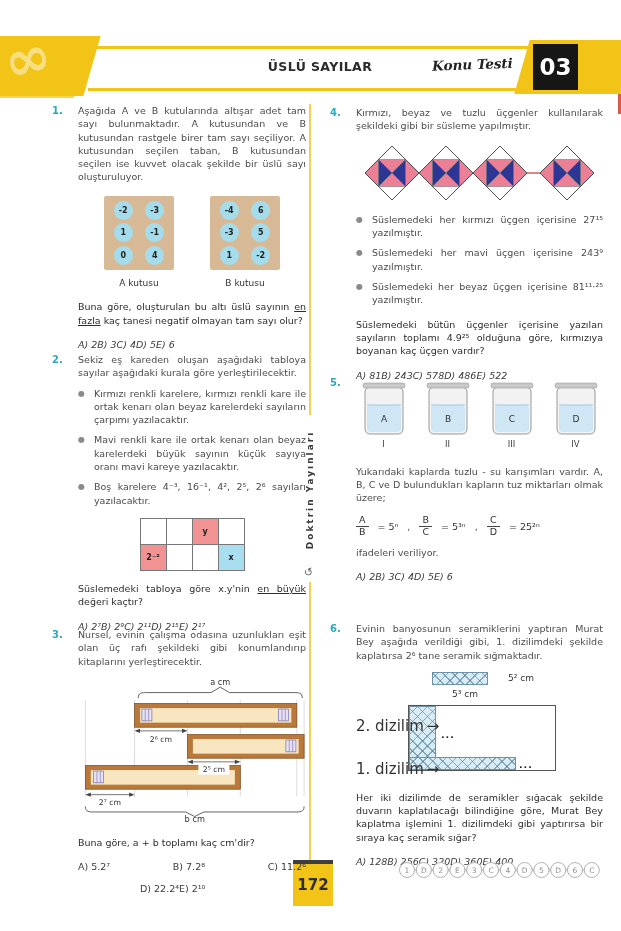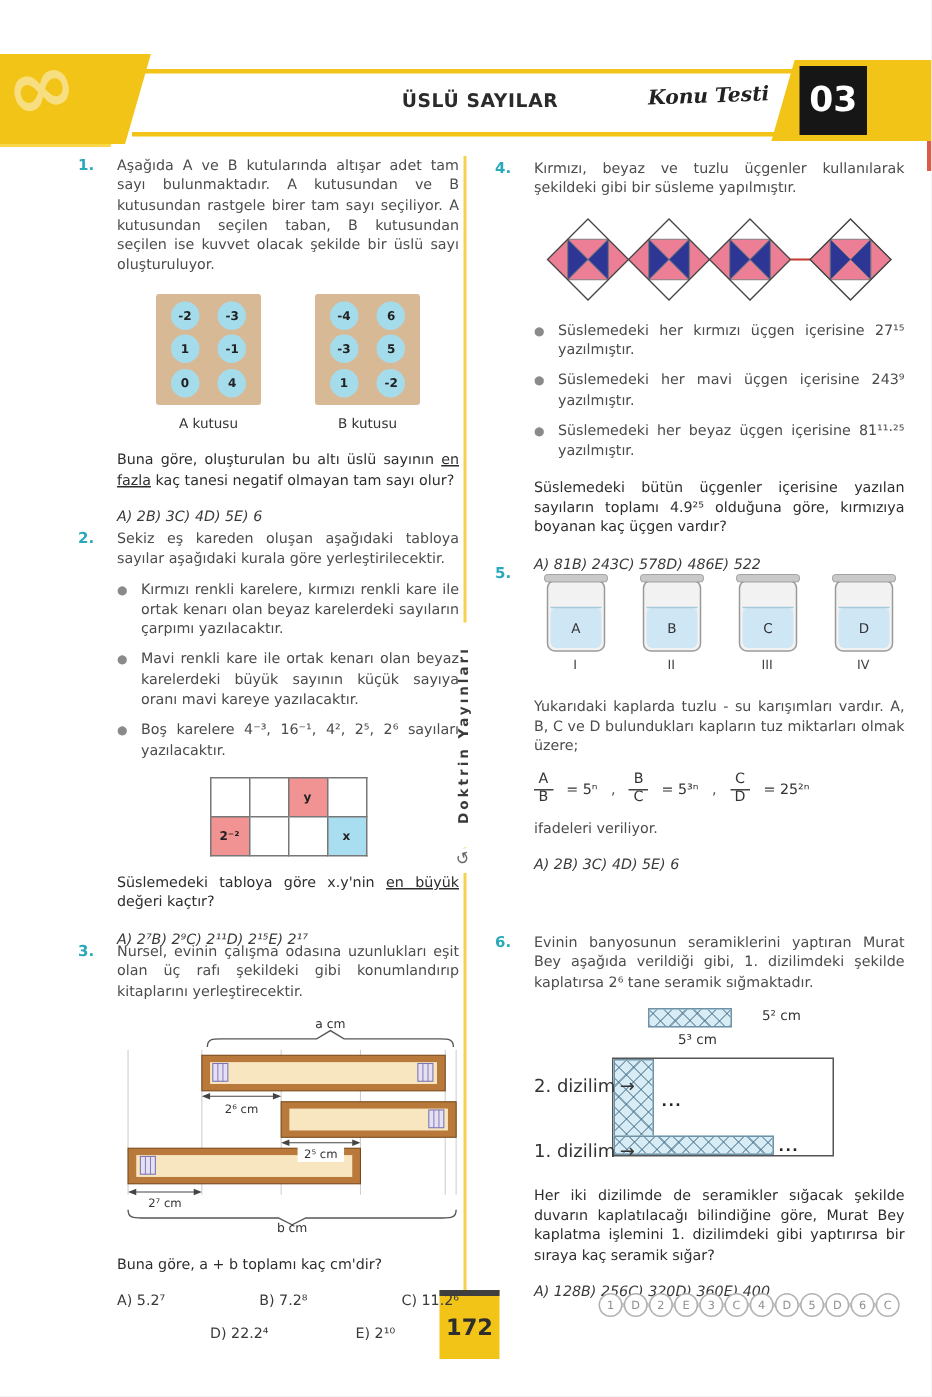--- a/index.html
+++ b/index.html
@@ -37,21 +37,21 @@
   .q.left{left:52px;width:254px;}
   .q.right{left:330px;width:273px;}
   .qnum{position:absolute;left:0;top:0;color:#2aa9bc;font-weight:bold;font-size:10px;}
   .qbody{margin-left:26px;}
   .qtext{margin:0;text-align:justify;color:#4c4c4c;}
   .qprompt{margin:11px 0 0 0;font-weight:normal;color:#2d2d2d;text-align:justify;}
   .u{text-decoration:underline;}
   .opts{display:flex;margin-top:11px;color:#3a3a3a;font-style:italic;}
   .opts span{white-space:nowrap;}
   .opts3{display:flex;justify-content:space-between;margin-top:11px;color:#3a3a3a;}
-  .opts2{display:flex;gap:58px;margin:8px 0 0 62px;color:#3a3a3a;}
+  .opts2{display:flex;margin:8px 0 0 62px;color:#3a3a3a;}
   .bullets{margin-top:4px;}
   .bullet{display:flex;gap:9px;margin-top:7px;}
   .bdot{color:#8a8a8a;flex:0 0 auto;font-size:8px;padding-top:1px;}
   .btxt{text-align:justify;}
   
   .boxes-row{display:flex;justify-content:center;gap:36px;margin-top:12px;}
   .numbox{width:70px;height:74px;background:#d8b995;border-radius:2px;display:grid;
           grid-template-columns:repeat(2,1fr);gap:3px;padding:5px;box-sizing:border-box;}
   .numcircle{width:19px;height:19px;border-radius:50%;background:#a5dcec;margin:auto;
              display:flex;align-items:center;justify-content:center;font-size:8px;font-weight:bold;color:#222;}
@@ -79,21 +79,21 @@
     background-image:repeating-linear-gradient(45deg, rgba(70,110,135,.55) 0 1px, transparent 1px 7px),
                      repeating-linear-gradient(-45deg, rgba(70,110,135,.55) 0 1px, transparent 1px 7px);}
   .tile-strip{position:absolute;left:76px;top:0;width:56px;height:13px;}
   .tile-label{position:absolute;left:152px;top:0;font-size:9px;color:#333;}
   .wall-label{position:absolute;left:96px;top:16px;font-size:9px;color:#333;}
   .wall{position:absolute;left:52px;top:33px;width:148px;height:66px;border:1.5px solid #555;box-sizing:border-box;}
   .vstrip{position:absolute;left:0;top:0;width:27px;height:100%;}
   .hstrip{position:absolute;left:0;bottom:0;width:107px;height:13px;}
   .dots-a{position:absolute;left:32px;top:22px;font-weight:bold;letter-spacing:1px;color:#222;}
   .dots-b{position:absolute;left:110px;bottom:-1px;font-weight:bold;letter-spacing:1px;color:#222;}
-  .dz{position:absolute;left:0;font-size:12px;color:#333;white-space:nowrap;}
+  .dz{position:absolute;left:0;font-size:15px;color:#333;white-space:nowrap;}
   .dz .arr{margin-left:3px;}
 </style>
 </head>
 <body>
 
 <div class="page">
 
   <div class="logo-plate2"></div>
   <div class="logo-plate"></div>
   <div class="logo-inf">∞</div>

